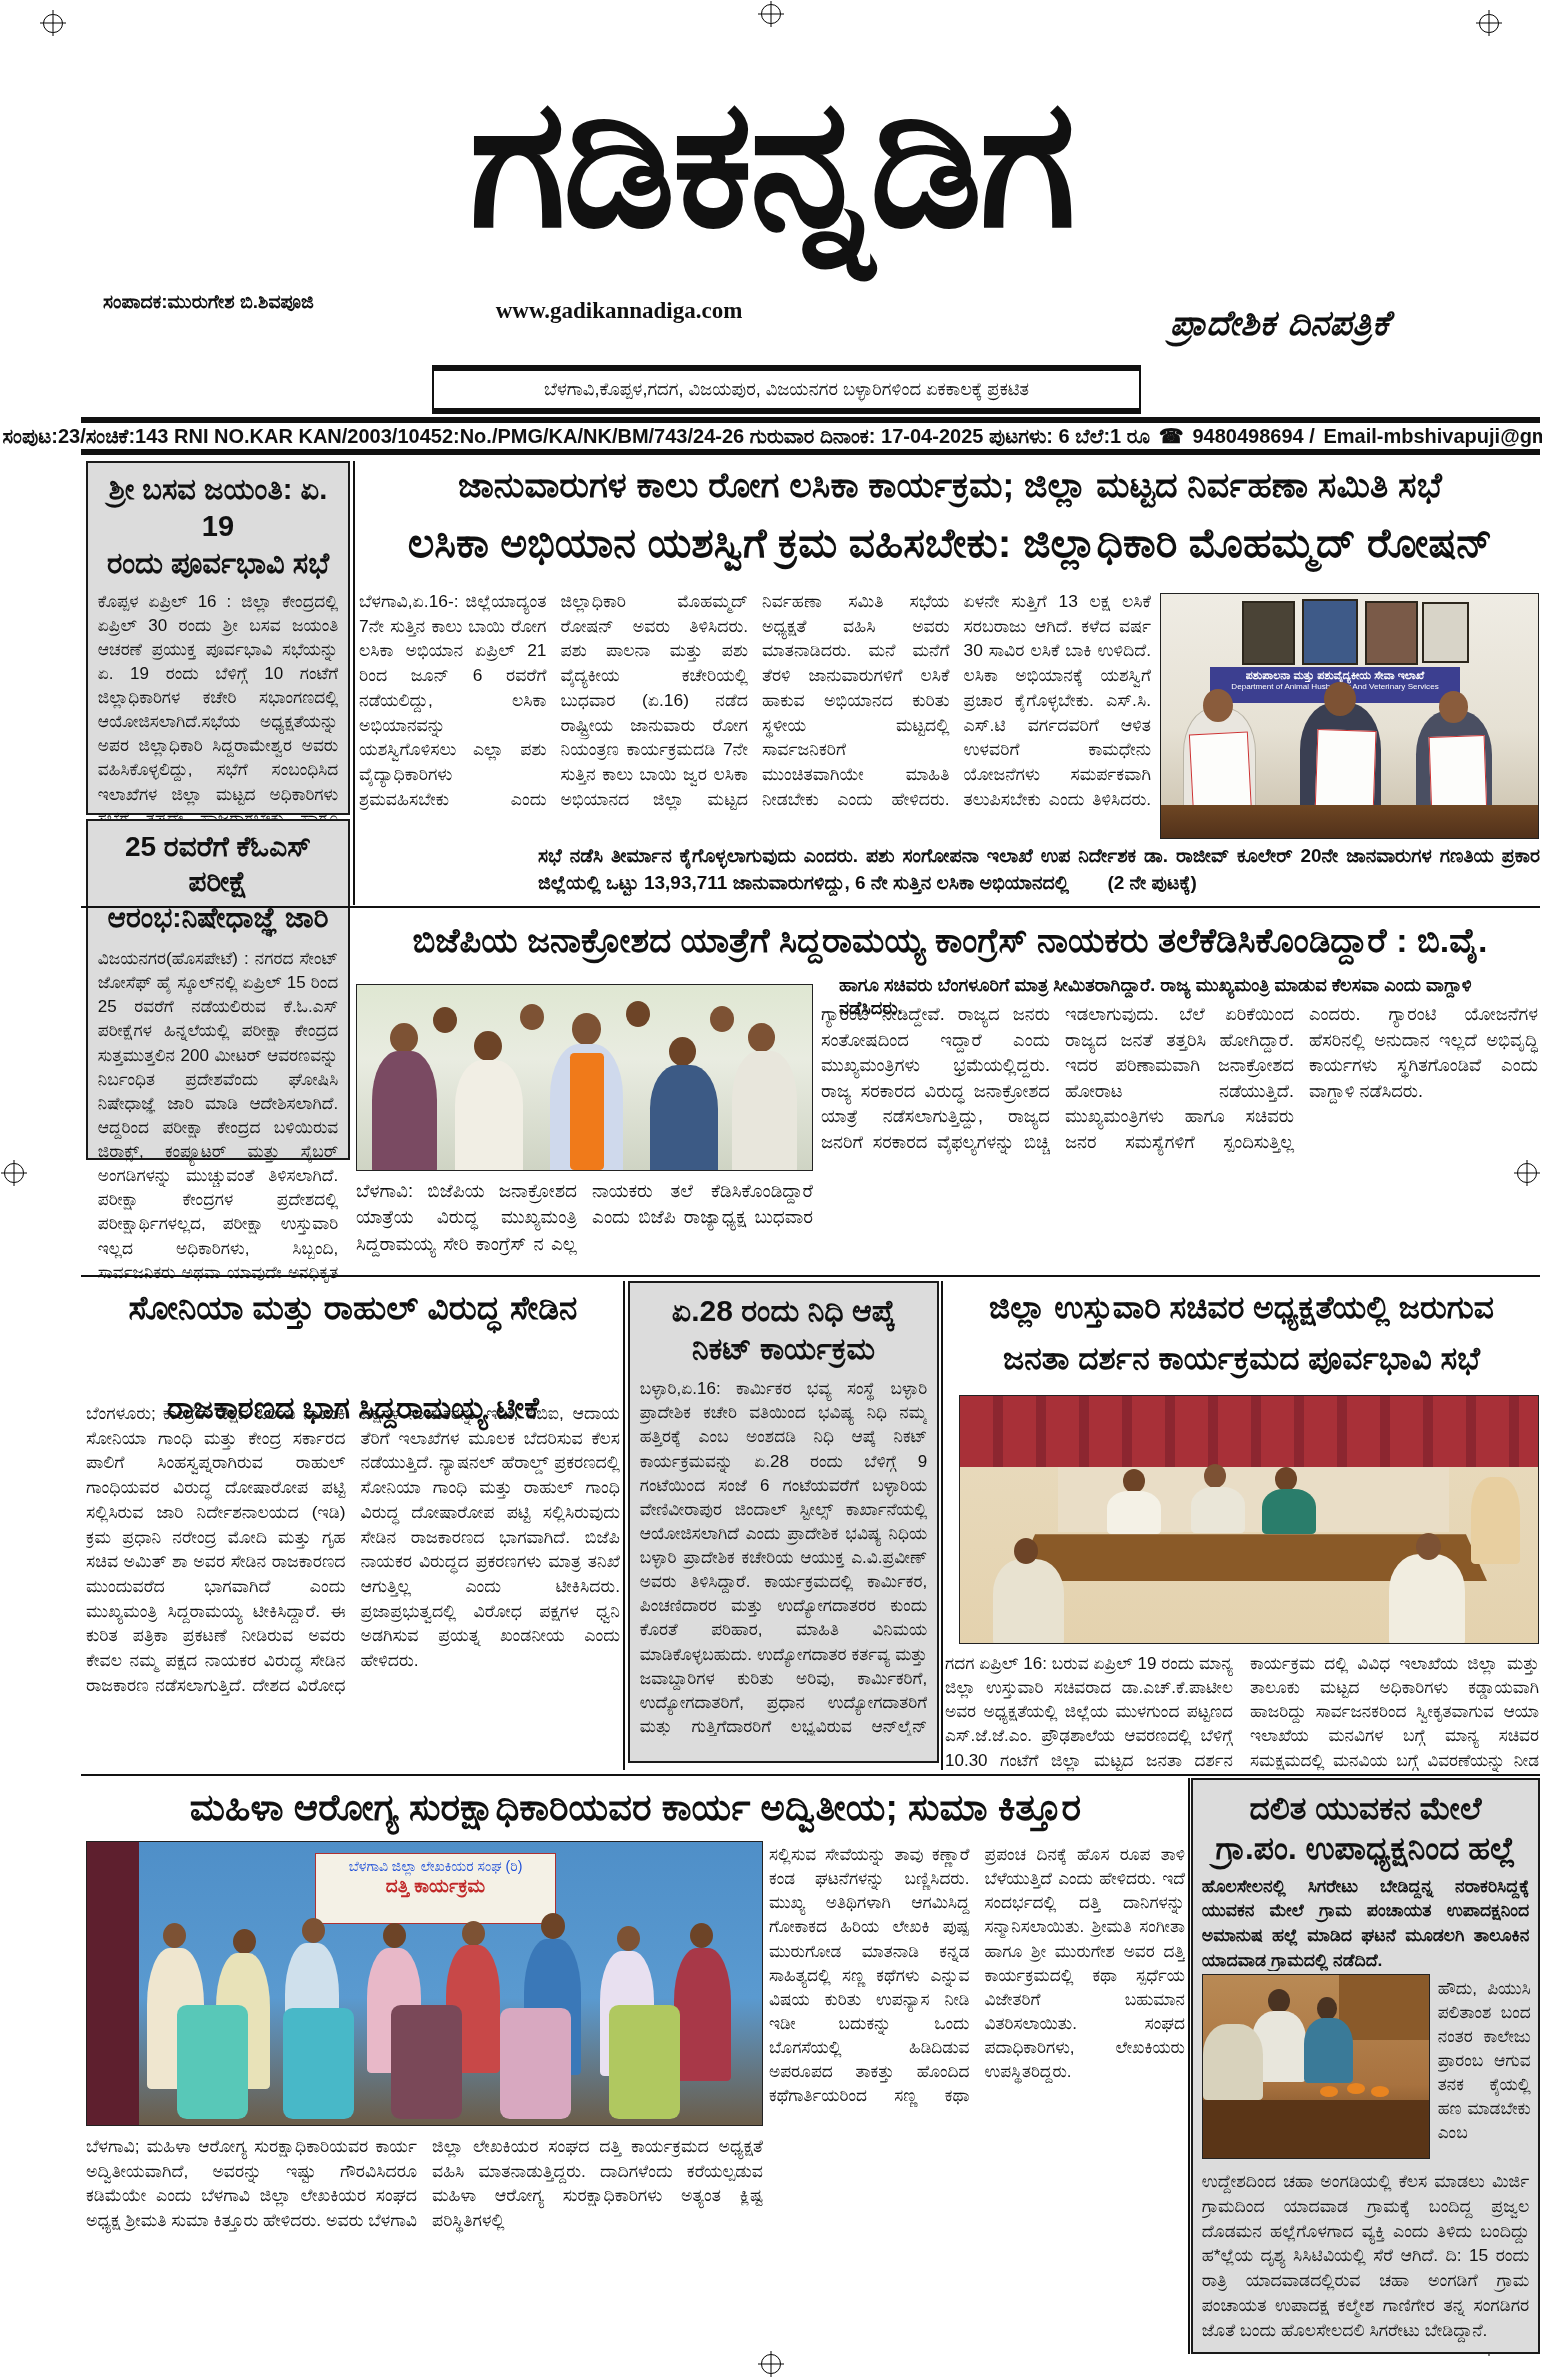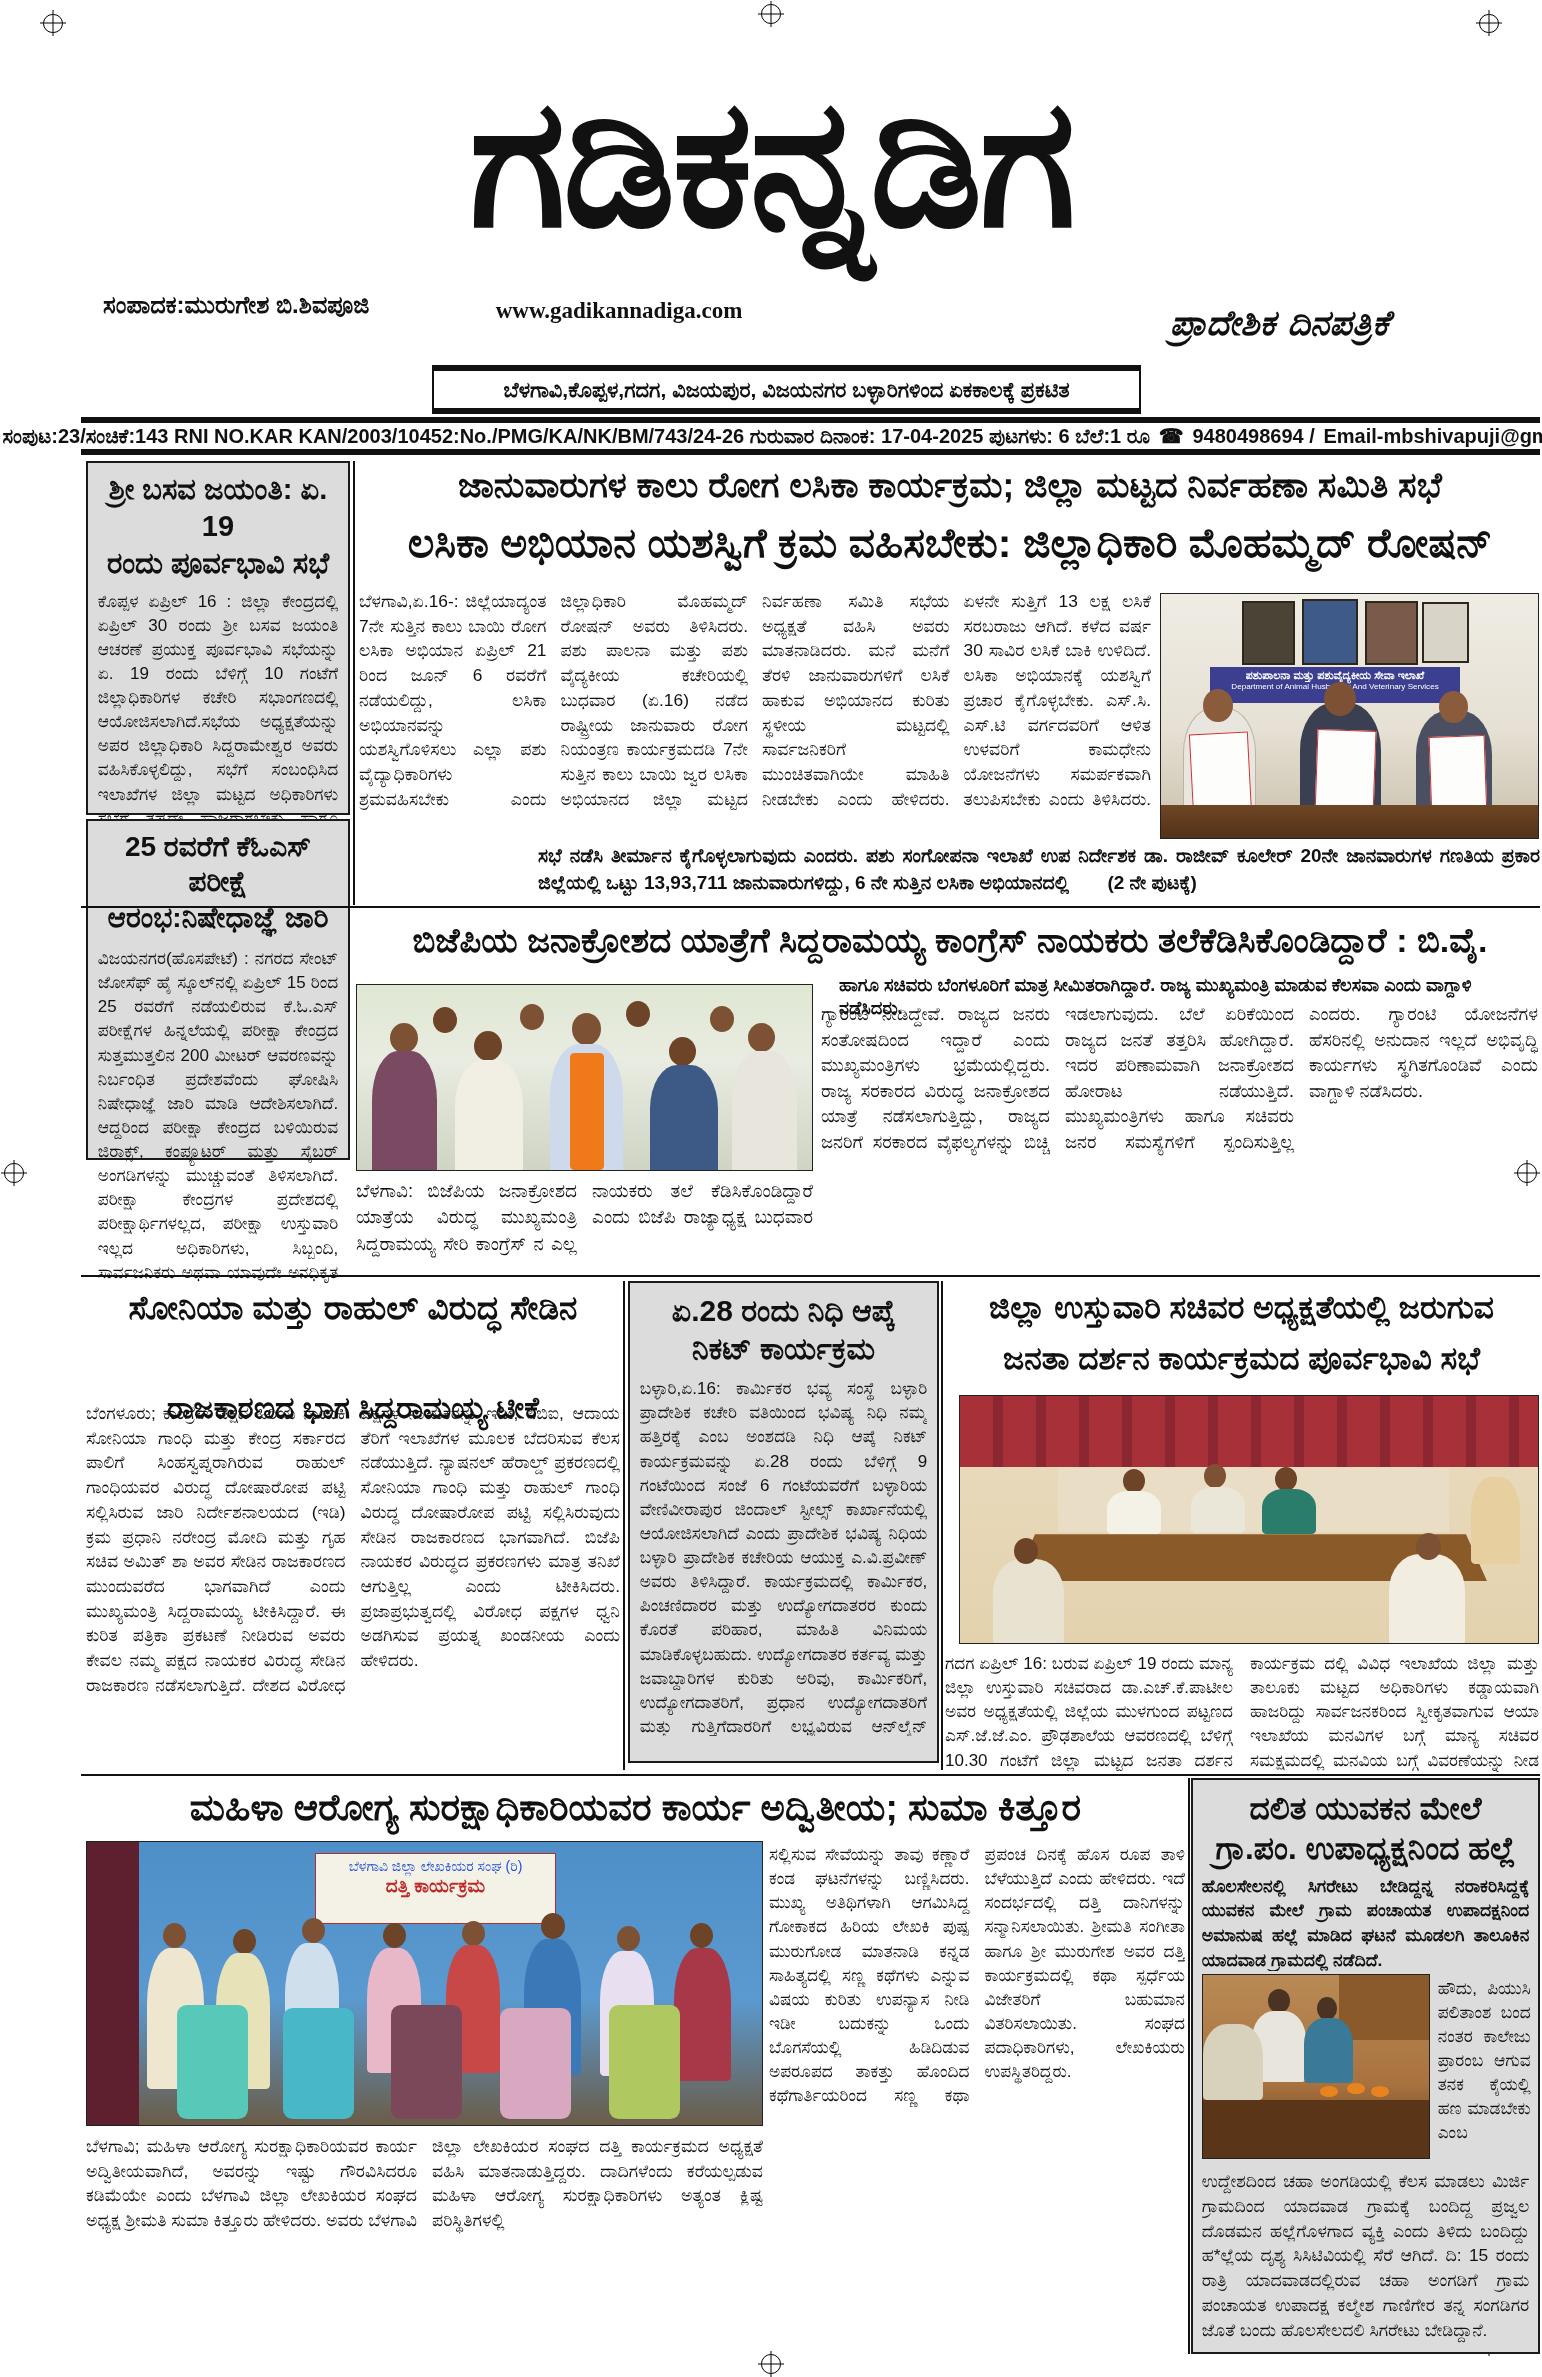--- a/index.html
+++ b/index.html
@@ -29,26 +29,26 @@
 <div id="page">
 
   <div class="regmark" style="left:43px;top:13.6px;"></div>
   <div class="regmark" style="left:761px;top:4.3px;"></div>
   <div class="regmark" style="left:1479px;top:13.6px;"></div>
   <div class="regmark" style="left:4.3px;top:1163px;"></div>
   <div class="regmark" style="left:1517px;top:1163px;"></div>
   <div class="regmark" style="left:1479px;top:2333px;"></div>
   <div class="regmark" style="left:761px;top:2354px;"></div>
 
-  <div class="abs bold" style="left:103px;top:291px;font-size:24px;">ಸಂಪಾದಕ:ಮುರುಗೇಶ ಬಿ.ಶಿವಪೂಜಿ</div>
+  <div class="abs bold" style="left:103px;top:291px;font-size:19px;">ಸಂಪಾದಕ:ಮುರುಗೇಶ ಬಿ.ಶಿವಪೂಜಿ</div>
   <div class="abs center" style="left:0;top:65px;width:1542px;font-size:179px;font-weight:900;line-height:1.1;letter-spacing:-3.3px;">ಗಡಿಕನ್ನಡಿಗ</div>
   <div class="abs bold center" style="left:456px;top:298px;width:326px;font-size:23px;font-family:'Liberation Serif',serif;">www.gadikannadiga.com</div>
   <div class="abs bold center" style="left:1065px;top:302px;width:429px;font-size:35px;font-style:italic;font-family:'DejaVu Serif',serif;">ಪ್ರಾದೇಶಿಕ ದಿನಪತ್ರಿಕೆ</div>
 
-  <div class="abs center" style="left:432px;top:365px;width:709px;height:49px;border:2.7px solid #111;border-top-width:6px;border-bottom-width:6px;box-sizing:border-box;font-size:21px;font-weight:bold;line-height:37px;">ಬೆಳಗಾವಿ,ಕೊಪ್ಪಳ,ಗದಗ, ವಿಜಯಪುರ, ವಿಜಯನಗರ ಬಳ್ಳಾರಿಗಳಿಂದ ಏಕಕಾಲಕ್ಕೆ ಪ್ರಕಟಿತ</div>
+  <div class="abs center" style="left:432px;top:365px;width:709px;height:49px;border:2.7px solid #111;border-top-width:6px;border-bottom-width:6px;box-sizing:border-box;font-size:18px;font-weight:normal;line-height:37px;">ಬೆಳಗಾವಿ,ಕೊಪ್ಪಳ,ಗದಗ, ವಿಜಯಪುರ, ವಿಜಯನಗರ ಬಳ್ಳಾರಿಗಳಿಂದ ಏಕಕಾಲಕ್ಕೆ ಪ್ರಕಟಿತ</div>
 
   <div class="abs" style="left:81px;top:417px;width:1459px;height:38px;border-top:6.5px solid #111;border-bottom:6.5px solid #111;box-sizing:border-box;display:flex;align-items:center;justify-content:center;gap:8.7px;font-size:20px;font-weight:bold;white-space:nowrap;">
     <span>ಸಂಪುಟ:23/ಸಂಚಿಕೆ:143  RNI NO.KAR KAN/2003/10452:No./PMG/KA/NK/BM/743/24-26 ಗುರುವಾರ ದಿನಾಂಕ: 17-04-2025  ಪುಟಗಳು: 6 ಬೆಲೆ:1 ರೂ</span>
     <span>☎</span>
     <span>9480498694 /</span>
     <span>Email-mbshivapuji@gmail.com</span>
   </div>
 
   <div class="abs graybox" style="left:86px;top:461px;width:264px;height:354px;padding:7.6px 9.8px;">
     <div class="headline center" style="font-size:29px;">ಶ್ರೀ ಬಸವ ಜಯಂತಿ: ಏ. 19</div>

